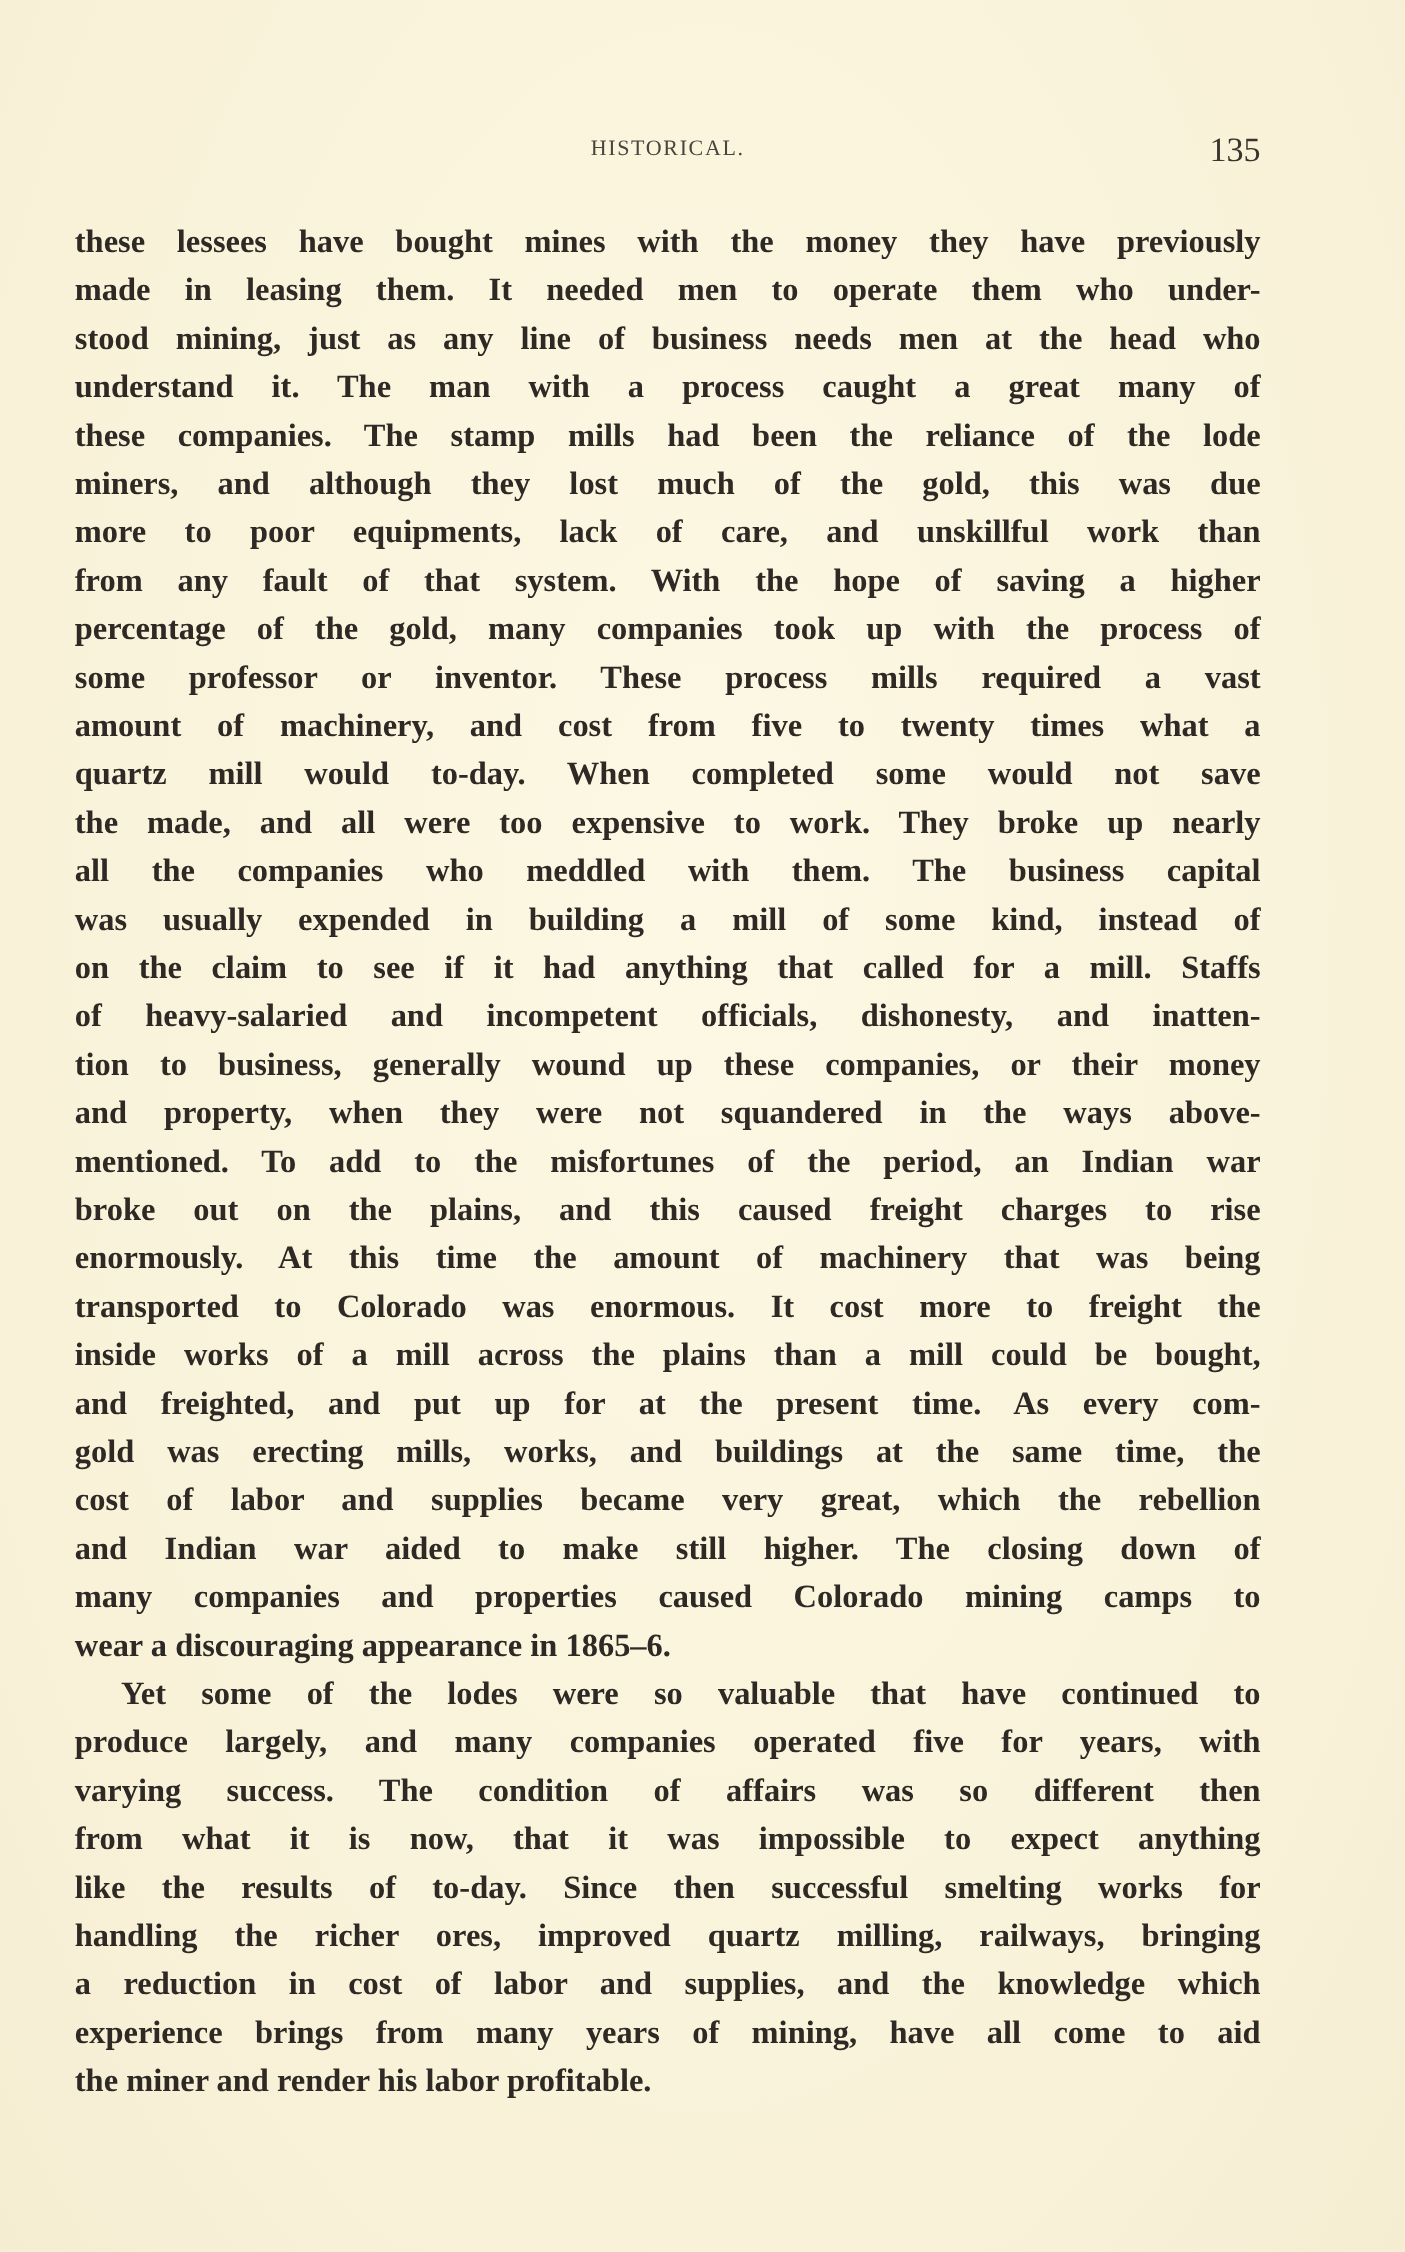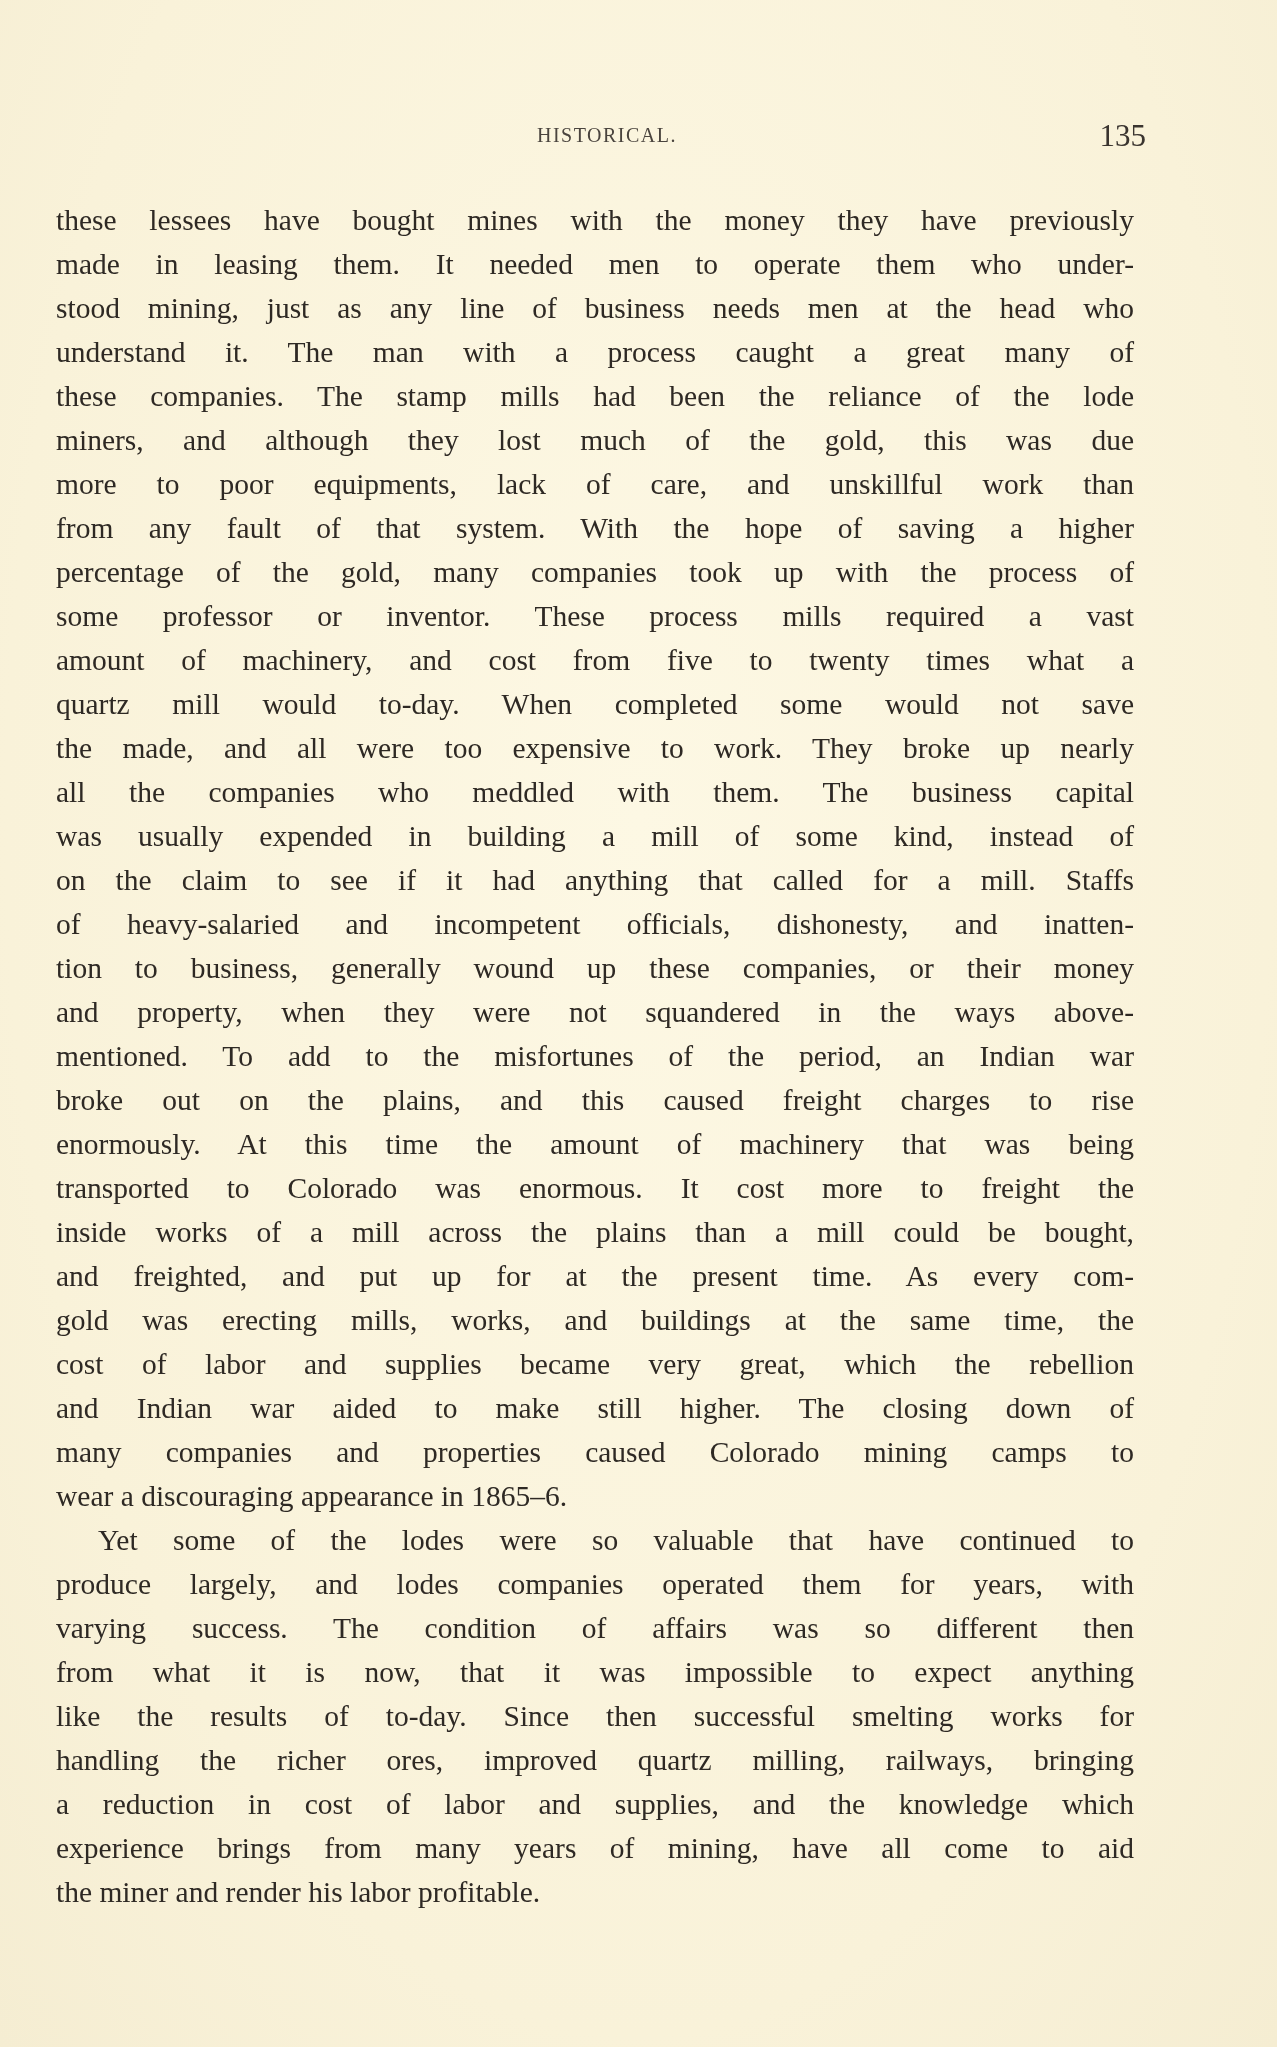--- a/index.html
+++ b/index.html
@@ -45,22 +45,23 @@
       right: 0;
       top: 0;
       font-family: "Liberation Serif", serif;
       font-size: 31px;
       color: #3a342f;
       margin-left: 16px;
     }
     .body-text {
       position: absolute;
       top: 198px;
-      left: 56px;
+      left: 68px;
       width: 1078px;
+      font-weight: bold;
     }
     .line {
       display: block;
       height: 44px;
       line-height: 44px;
       font-family: "Liberation Serif", serif;
       font-size: 29.5px;
       white-space: nowrap;
       text-align: justify;
       text-align-last: justify;
@@ -110,21 +111,21 @@
       <span class="line">inside works of a mill across the plains than a mill could be bought,</span>
       <span class="line">and freighted, and put up for at the present time.  As every com-</span>
       <span class="line">gold was erecting mills, works, and buildings at the same time, the</span>
       <span class="line">cost of labor and supplies became very great, which the rebellion</span>
       <span class="line">and Indian war aided to make still higher.  The closing down of</span>
       <span class="line">many companies and properties caused Colorado mining camps to</span>
       <span class="line last">wear a discouraging appearance in 1865–6.</span>
     </div>
     <div class="paragraph">
       <span class="line indent">Yet some of the lodes were so valuable that have continued to</span>
-      <span class="line">produce largely, and lodes companies operated them for years, with</span>
+      <span class="line">produce largely, and many companies operated five for years, with</span>
       <span class="line">varying success.  The condition of affairs was so different then</span>
       <span class="line">from what it is now, that it was impossible to expect anything</span>
       <span class="line">like the results of to-day.  Since then successful smelting works for</span>
       <span class="line">handling the richer ores, improved quartz milling, railways, bringing</span>
       <span class="line">a reduction in cost of labor and supplies, and the knowledge which</span>
       <span class="line">experience brings from many years of mining, have all come to aid</span>
       <span class="line last">the miner and render his labor profitable.</span>
     </div>
   </div>
 </div>

